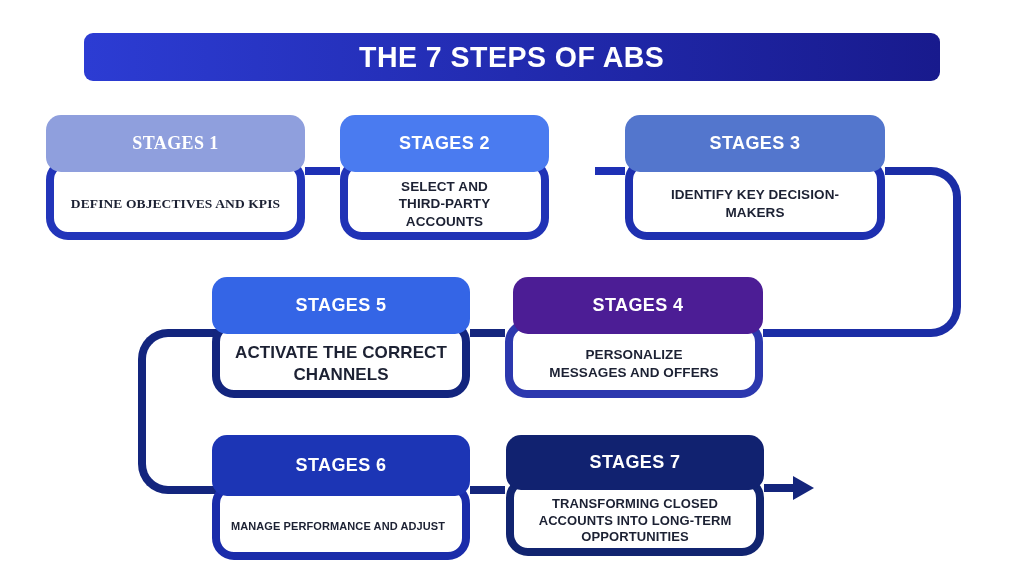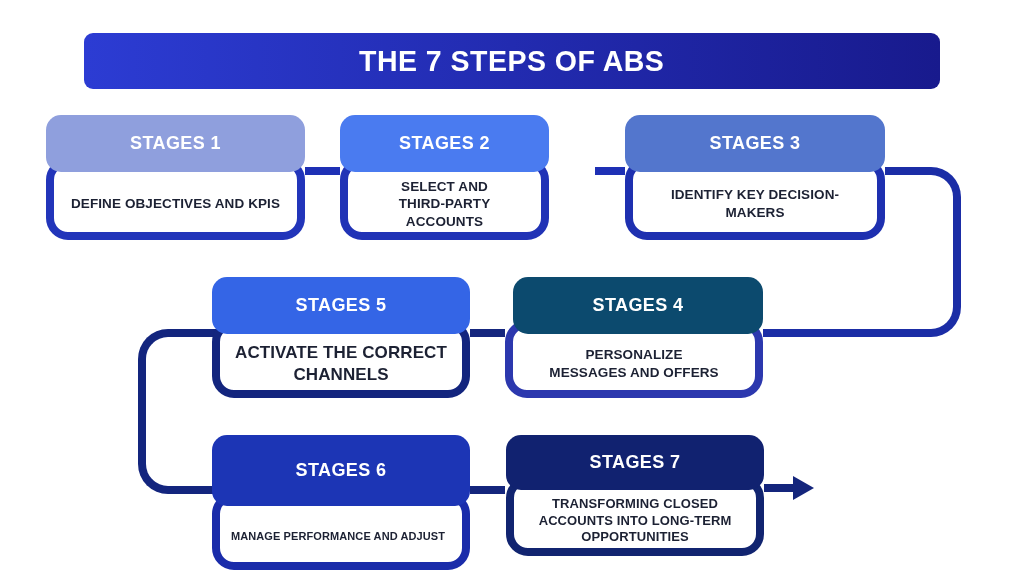--- a/index.html
+++ b/index.html
@@ -1,19 +1,19 @@
 <!DOCTYPE html>
 <html><head>
 <meta charset="utf-8">
 <style>
   html,body{margin:0;padding:0;background:#ffffff;font-family:"Liberation Sans",sans-serif;}
   .canvas{position:relative;width:1024px;height:576px;background:#ffffff;overflow:hidden;}
 
   
-  .banner{position:absolute;left:84px;top:33px;width:856px;height:56px;border-radius:9px;
+  .banner{position:absolute;left:84px;top:33px;width:856px;height:48px;border-radius:9px;
           display:flex;align-items:center;justify-content:center;}
   .banner span{color:#ffffff;font-weight:bold;font-size:30px;letter-spacing:.5px;
                transform:scaleX(.95);white-space:nowrap;}
 
   
   .stage{position:absolute;}
   .stage-header{position:relative;z-index:2;height:57px;border-radius:15px;
                 display:flex;align-items:center;justify-content:center;}
   .stage-header span{color:#ffffff;font-weight:bold;font-size:18px;letter-spacing:.4px;}
   .stage-body{position:relative;z-index:1;margin-top:-14px;background:#ffffff;
@@ -51,21 +51,21 @@
 
   <div class="hline" style="left: 470px; top: 329px; width: 35px; background-color: rgb(21, 38, 126);"></div>
 
   <div class="bracket bracket-left" style="left: 138px; top: 329px; width: 74px; height: 149px; border-color: rgb(19, 37, 126);"></div>
 
   <div class="hline" style="left: 470px; top: 486px; width: 35px; background-color: rgb(20, 37, 124);"></div>
 
   <div class="hline" style="left: 764px; top: 484px; width: 31px; background-color: rgb(20, 37, 124);"></div>
   <div class="arrow-head" style="left: 793px; top: 476px; border-left-color: rgb(20, 37, 124);"></div>
 
-  <div class="stage" style="left:46px;top:115px;width:259px;">
+  <div class="stage" style="left:46px;top:115px;width:259px;font-family:Liberation Serif, serif;">
     <div class="stage-header" style="background-color: rgb(143, 159, 221);">
       <span>STAGES 1</span>
     </div>
     <div class="stage-body" style="height: 66px; border-color: rgb(34, 53, 186);">
       <span>DEFINE OBJECTIVES AND KPIS</span>
     </div>
   </div>
 
   <div class="stage" style="left:340px;top:115px;width:209px;">
     <div class="stage-header" style="background-color: rgb(74, 123, 240);">
@@ -88,30 +88,30 @@
   <div class="stage" style="left:212px;top:277px;width:258px;">
     <div class="stage-header" style="background-color: rgb(52, 101, 230);">
       <span>STAGES 5</span>
     </div>
     <div class="stage-body" style="height: 62px; border-color: rgb(19, 37, 126);">
       <span class="small">ACTIVATE THE CORRECT CHANNELS</span>
     </div>
   </div>
 
   <div class="stage" style="left:505px;top:277px;width:258px;">
-    <div class="stage-header" style="background-color: #0c4a6e; margin-left: 8px;">
+    <div class="stage-header" style="background-color: #4c1d95; margin-left: 8px;">
       <span>STAGES 4</span>
     </div>
     <div class="stage-body" style="height: 62px; border-color: rgb(44, 56, 174);">
       <span style="padding-left:35px;padding-right:35px;">PERSONALIZE MESSAGES AND OFFERS</span>
     </div>
   </div>
 
   <div class="stage" style="left:212px;top:435px;width:258px;">
-    <div class="stage-header" style="height: 71px; background-color: rgb(28, 53, 181);">
+    <div class="stage-header" style="height: 61px; background-color: rgb(28, 53, 181);">
       <span>STAGES 6</span>
     </div>
     <div class="stage-body" style="height: 62px; border-color: rgb(26, 44, 170);">
       <span style="font-size:11px;padding-left:2px;padding-right:8px;">MANAGE PERFORMANCE AND ADJUST</span>
     </div>
   </div>
 
   <div class="stage" style="left:506px;top:435px;width:258px;">
     <div class="stage-header" style="height: 55px; background-color: rgb(17, 34, 112); text-align: center;">
       <span>STAGES 7</span>

